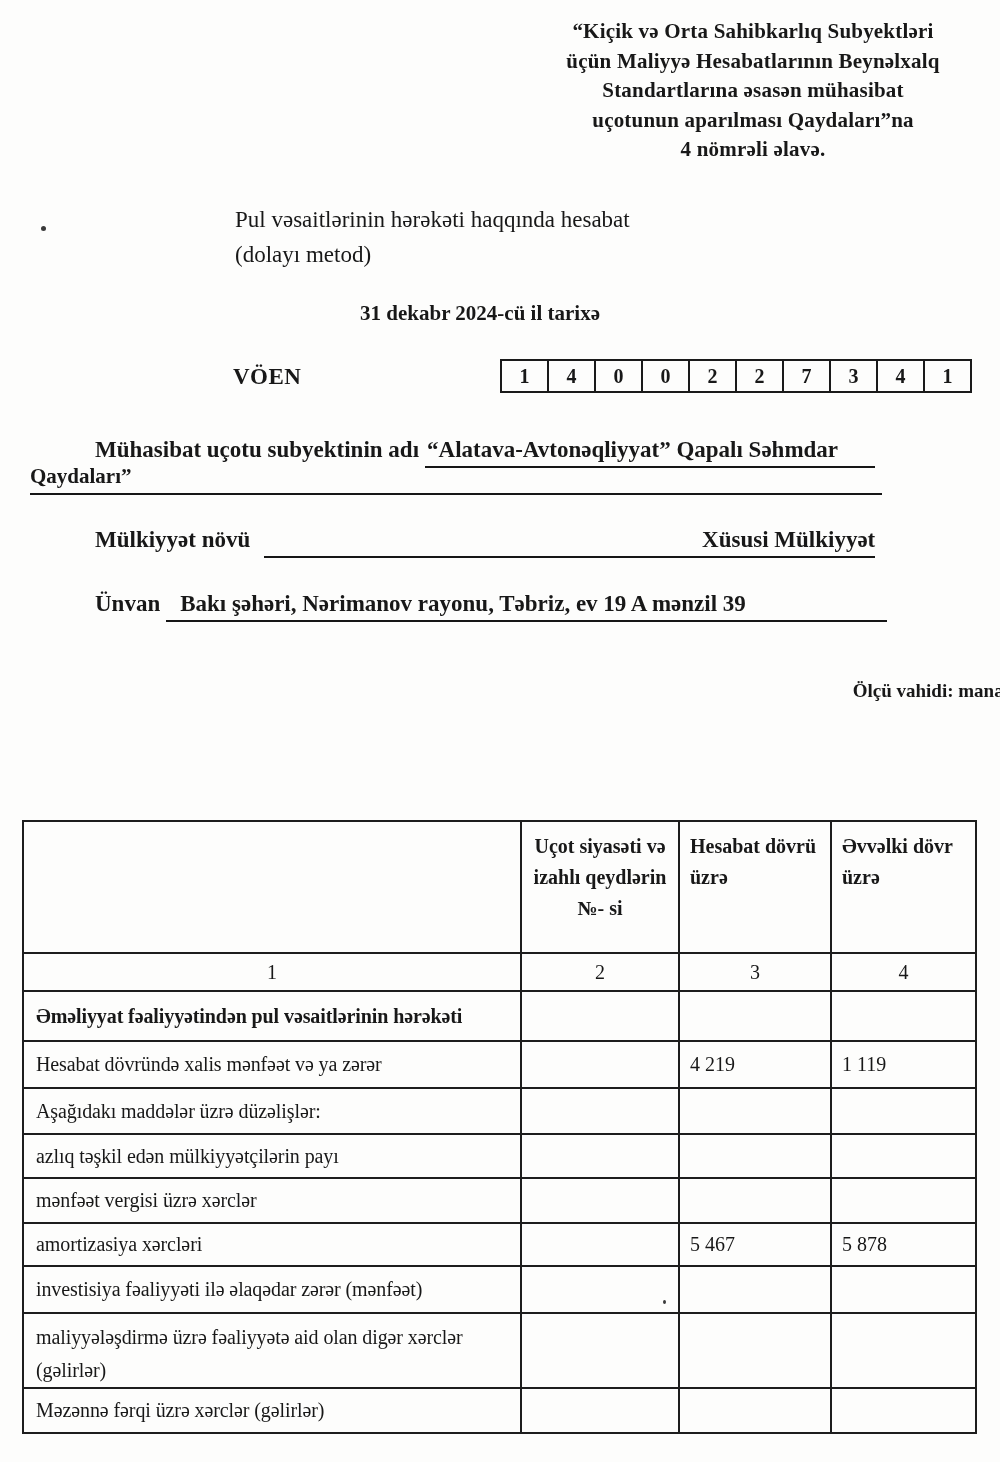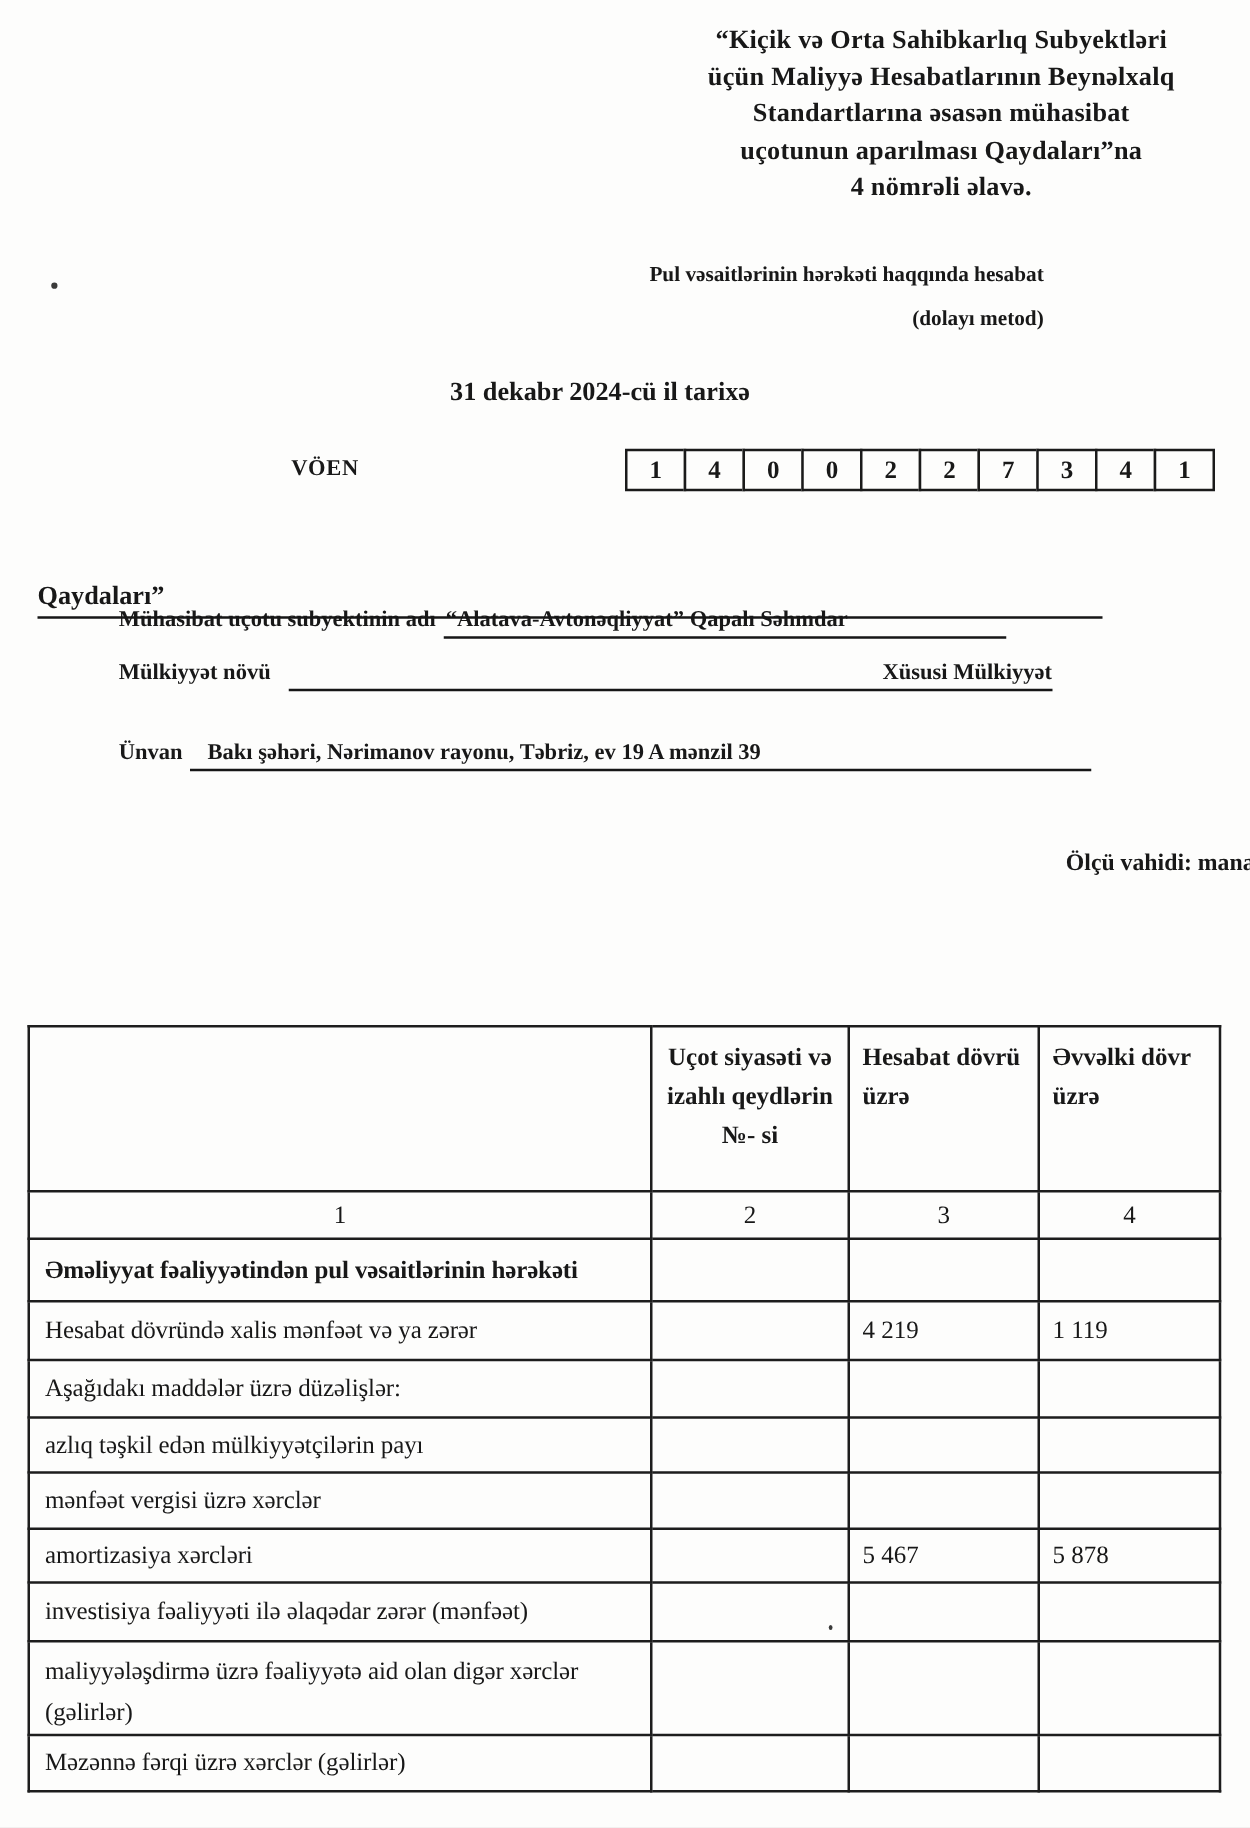--- a/index.html
+++ b/index.html
@@ -17,21 +17,21 @@
   
   .header-note {
     position:absolute; top:17px; left:518px; width:470px;
     text-align:center; font-weight:bold;
     font-size:21px; line-height:29.5px; letter-spacing:.2px;
   }
 
   
   .report-title {
     position:absolute; top:202px; left:235px; width:600px;
-    text-align:right; font-weight:bold; font-size:17px; line-height:35px;
+    text-align:left; font-weight:normal; font-size:23px; line-height:35px;
   }
   .date-line {
     position:absolute; top:301px; left:180px; width:600px;
     text-align:center; font-weight:bold; font-size:21px;
   }
 
   
   .voen-label {
     position:absolute; left:233px; top:364px;
     font-weight:bold; font-size:21px; letter-spacing:.5px;
@@ -40,25 +40,25 @@
   .voen-cell {
     width:45px; height:30px;
     border:2px solid #1a1a1a;
     display:flex; align-items:center; justify-content:center;
     font-weight:bold; font-size:20px;
     background:#fdfdfc;
   }
   .voen-cell + .voen-cell { margin-left:-2px; }
 
   
-  .field { font-size:18px; font-weight:bold; white-space:nowrap; }
+  .field { font-size:23px; font-weight:bold; white-space:nowrap; }
   .subject-line1 { position:absolute; left:95px; top:437px; }
   .subject-line1 .value {
     display:inline-block; width:448px; margin-left:6px;
-    border-bottom:2px solid #161616; padding:0 0 3px 2px;margin-top:48px;
+    border-bottom:2px solid #161616; padding:0 0 3px 2px;
   }
   .subject-line2 {
     position:absolute; left:30px; top:464px; width:852px;
     border-bottom:2px solid #161616; padding-bottom:4px;
     font-size:21px; font-weight:bold;
   }
   .ownership-line { position:absolute; left:95px; top:527px; }
   .ownership-line .value {
     display:inline-block; width:593px; margin-left:14px;
     border-bottom:2px solid #161616; padding:0 0 3px 18px;text-align:right;

